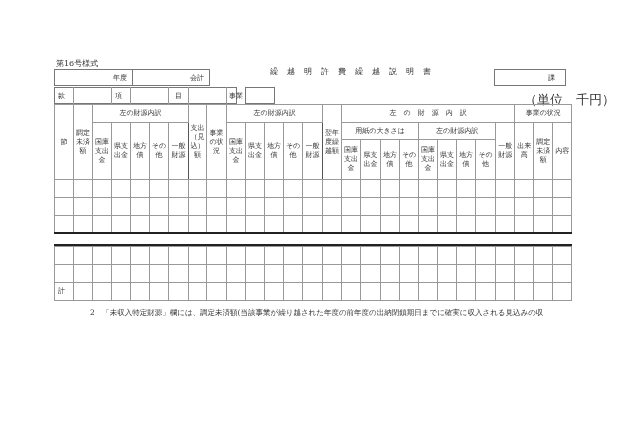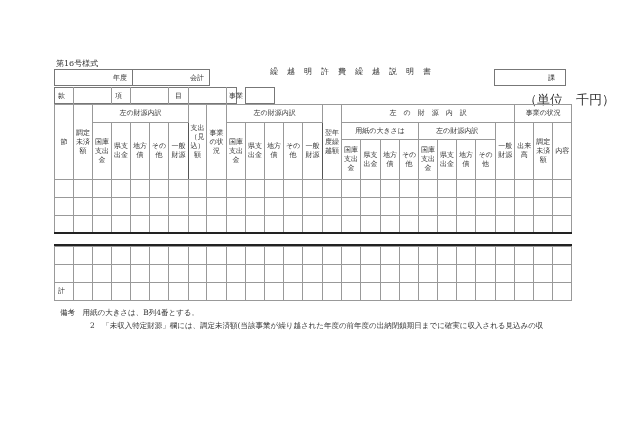--- a/index.html
+++ b/index.html
@@ -358,15 +358,14 @@
         <td></td>
         <td></td>
         <td class="tk"></td>
         <td></td>
         <td></td>
   </tr>
 </tbody>
   </table>
 
 <div class="abs notes">
-  <div>備考　用紙の大きさは、B列4番とする。</div>
   <div style="padding-left:30px;">2　「未収入特定財源」欄には、調定未済額(当該事業が繰り越された年度の前年度の出納閉鎖期日までに確実に収入される見込みの収</div>
 </div>
 
 </body></html>

